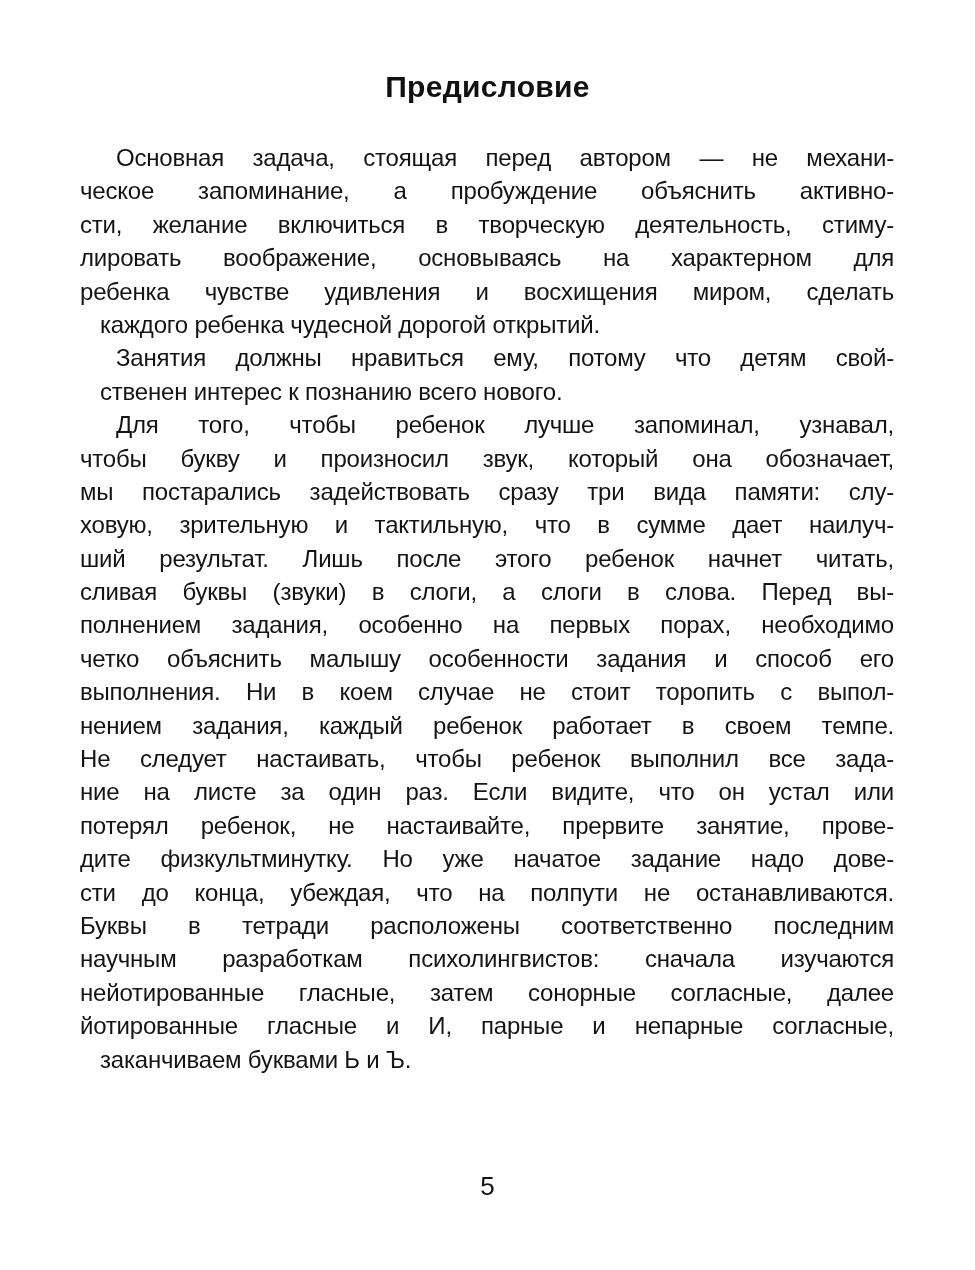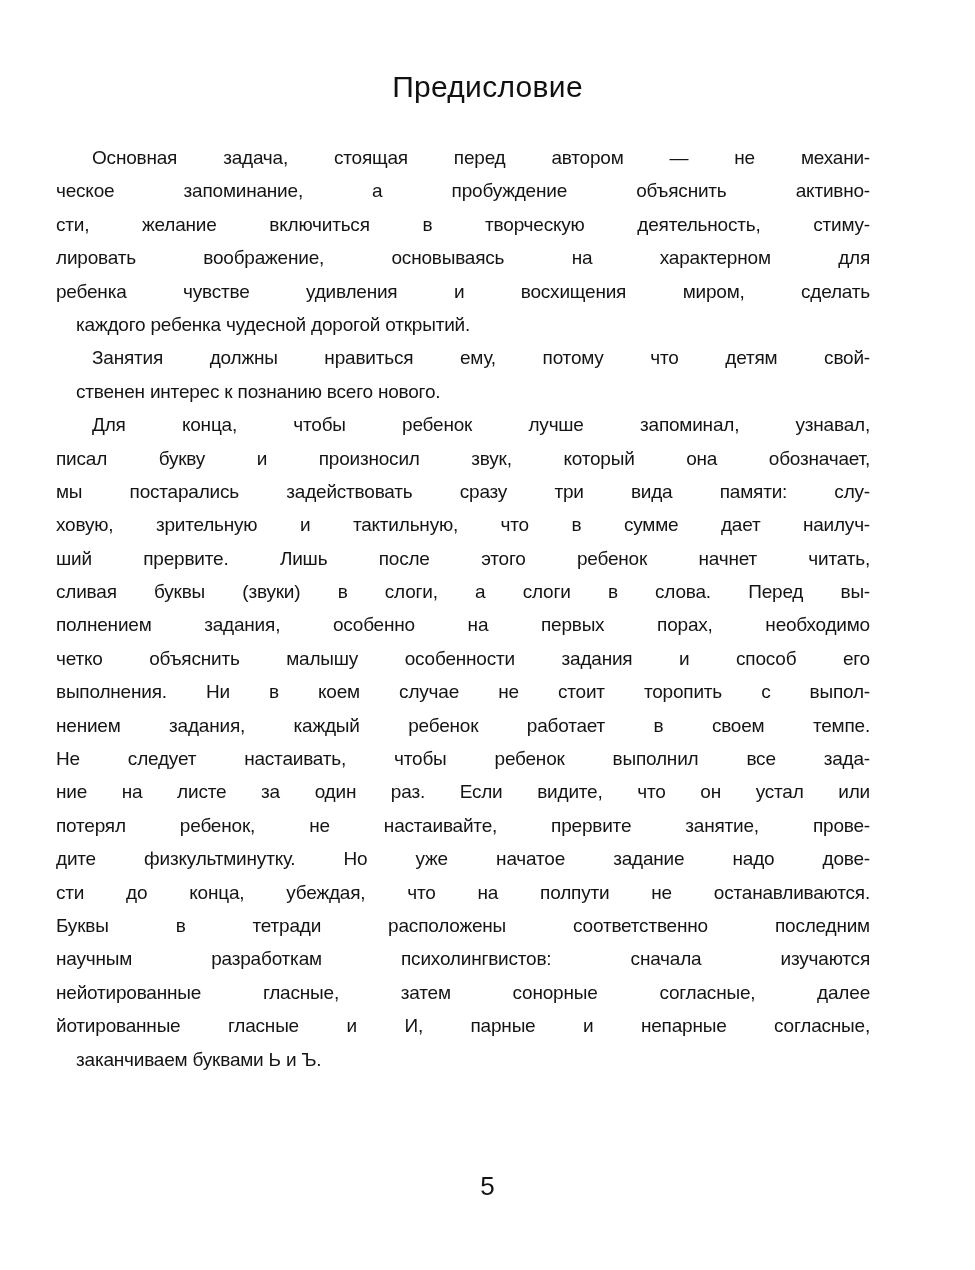--- a/index.html
+++ b/index.html
@@ -17,30 +17,30 @@
     overflow: hidden;
   }
   .title {
     position: absolute;
     top: 70px;
     left: 0;
     width: 100%;
     margin: 0;
     text-align: center;
     font-size: 30px;
-    font-weight: normal;
+    font-weight: bold;
     letter-spacing: 0.3px;
     color: #111111;
   }
   .body-text {
     position: absolute;
     top: 141px;
-    left: 56px;
+    left: 80px;
     width: 814px;
-    font-size: 19px;
+    font-size: 24px;
     line-height: 33.4px;
     letter-spacing: -0.2px;
   }
   .paragraph {
     margin: 0;
   }
   .line {
     text-align: justify;
     text-align-last: justify;
     height: 33.4px;
@@ -77,25 +77,25 @@
         <div class="line">сти, желание включиться в творческую деятельность, стиму-</div>
         <div class="line">лировать воображение, основываясь на характерном для</div>
         <div class="line">ребенка чувстве удивления и восхищения миром, сделать</div>
         <div class="line last">каждого ребенка чудесной дорогой открытий.</div>
       </div>
       <div class="paragraph">
         <div class="line first">Занятия должны нравиться ему, потому что детям свой-</div>
         <div class="line last">ственен интерес к познанию всего нового.</div>
       </div>
       <div class="paragraph">
-        <div class="line first">Для конца, чтобы ребенок лучше запоминал, узнавал,</div>
-        <div class="line">писал букву и произносил звук, который она обозначает,</div>
+        <div class="line first">Для того, чтобы ребенок лучше запоминал, узнавал,</div>
+        <div class="line">чтобы букву и произносил звук, который она обозначает,</div>
         <div class="line">мы постарались задействовать сразу три вида памяти: слу-</div>
         <div class="line">ховую, зрительную и тактильную, что в сумме дает наилуч-</div>
-        <div class="line">ший прервите. Лишь после этого ребенок начнет читать,</div>
+        <div class="line">ший результат. Лишь после этого ребенок начнет читать,</div>
         <div class="line">сливая буквы (звуки) в слоги, а слоги в слова. Перед вы-</div>
         <div class="line">полнением задания, особенно на первых порах, необходимо</div>
         <div class="line">четко объяснить малышу особенности задания и способ его</div>
         <div class="line">выполнения. Ни в коем случае не стоит торопить с выпол-</div>
         <div class="line">нением задания, каждый ребенок работает в своем темпе.</div>
         <div class="line">Не следует настаивать, чтобы ребенок выполнил все зада-</div>
         <div class="line">ние на листе за один раз. Если видите, что он устал или</div>
         <div class="line">потерял ребенок, не настаивайте, прервите занятие, прове-</div>
         <div class="line">дите физкультминутку. Но уже начатое задание надо дове-</div>
         <div class="line">сти до конца, убеждая, что на полпути не останавливаются.</div>

